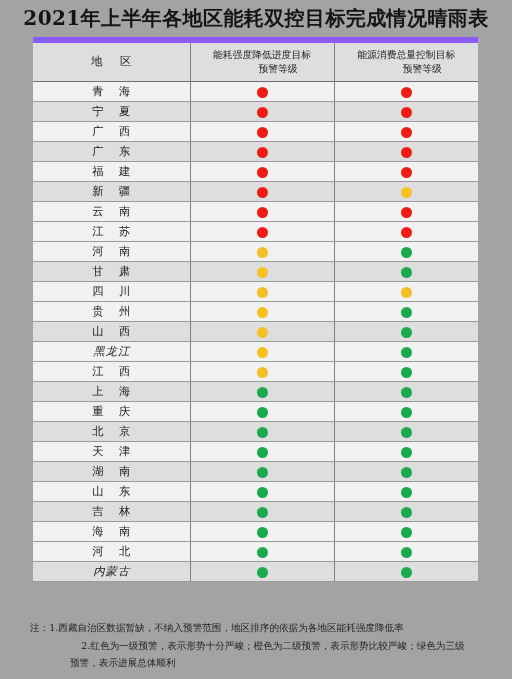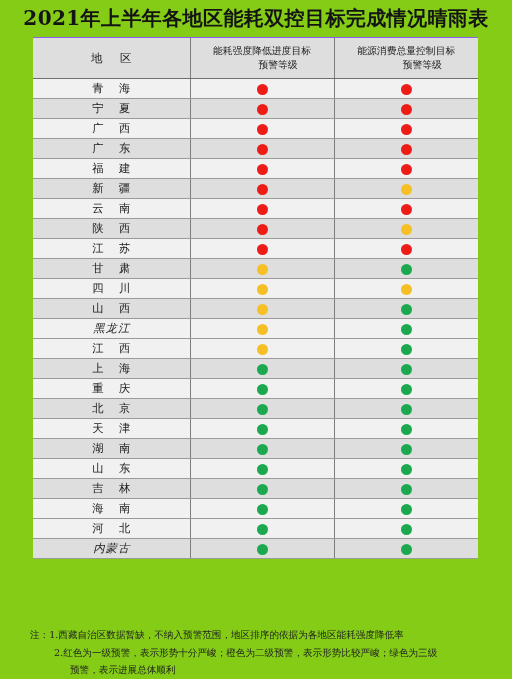--- a/index.html
+++ b/index.html
@@ -10,21 +10,21 @@
     height: 679px;
     background: #ffffff;
     font-family: "DejaVu Sans", "Liberation Sans", sans-serif;
     overflow: hidden;
   }
 
   #page {
     position: relative;
     width: 512px;
     height: 679px;
-    background: #84cc16;
+    background: #a3a3a3;
   }
 
   
   .title {
     position: absolute;
     left: 0;
     top: 4px;
     width: 512px;
     text-align: center;
     font-size: 20px;
@@ -63,21 +63,21 @@
 
   table.grid th.sep-l,
   table.grid td.sep-l {
     border-left: 1px solid #7d7d7d;
   }
 
   
   thead tr.head-row th {
     height: 41px;
     background: #dedede;
-    border-top: 1px solid #8b5cf6;
+    border-top: 6px solid #8b5cf6;
     border-bottom: 1px solid #6f6f6f;
     vertical-align: middle;
     font-weight: normal;
     color: #1a1a1a;
   }
 
   .head-region {
     font-size: 11.5px;
     letter-spacing: 7px;
     text-indent: 7px;
@@ -134,22 +134,22 @@
     position: absolute;
     left: 30px;
     top: 619px;
     width: 462px;
     font-size: 9.6px;
     line-height: 17.5px;
     color: #1f1f1f;
     font-family: "DejaVu Serif", "Liberation Serif", serif;
   }
   .notes .n-line { white-space: nowrap; }
-  .notes .n1 { text-indent: 0; margin-top: 7px; }
-  .notes .n2 { padding-left: 24px; }
+  .notes .n1 { text-indent: 0; }
+  .notes .n2 { padding-left: 24px; text-align: center; }
   .notes .n3 { padding-left: 40px; }
 </style>
 </head>
 <body>
 
 <div id="page">
 
   <div class="title">2021年上半年各地区能耗双控目标完成情况晴雨表</div>
 
   <div class="table-wrap">
@@ -201,39 +201,44 @@
           <tr class="even">
             <td class="region">新 疆</td>
             <td class="dotcell sep-l"><span class="dot red"></span></td>
             <td class="dotcell sep-l"><span class="dot yellow"></span></td>
           </tr>
           <tr class="odd">
             <td class="region">云 南</td>
             <td class="dotcell sep-l"><span class="dot red"></span></td>
             <td class="dotcell sep-l"><span class="dot red"></span></td>
           </tr>
-          <tr class="even">
-            <td class="region">陕 西</td>
-            <td class="dotcell sep-l"><span class="dot red"></span></td>
-            <td class="dotcell sep-l"><span class="dot yellow"></span></td>
-          </tr>
           <tr class="odd">
             <td class="region">江 苏</td>
             <td class="dotcell sep-l"><span class="dot red"></span></td>
             <td class="dotcell sep-l"><span class="dot red"></span></td>
           </tr>
+          <tr class="odd">
+            <td class="region">河 南</td>
+            <td class="dotcell sep-l"><span class="dot yellow"></span></td>
+            <td class="dotcell sep-l"><span class="dot green"></span></td>
+          </tr>
           <tr class="even">
             <td class="region">甘 肃</td>
             <td class="dotcell sep-l"><span class="dot yellow"></span></td>
             <td class="dotcell sep-l"><span class="dot green"></span></td>
           </tr>
           <tr class="odd">
             <td class="region">四 川</td>
             <td class="dotcell sep-l"><span class="dot yellow"></span></td>
             <td class="dotcell sep-l"><span class="dot yellow"></span></td>
+          </tr>
+          <tr class="odd">
+            <td class="region">贵 州</td>
+            <td class="dotcell sep-l"><span class="dot yellow"></span></td>
+            <td class="dotcell sep-l"><span class="dot green"></span></td>
           </tr>
           <tr class="even">
             <td class="region">山 西</td>
             <td class="dotcell sep-l"><span class="dot yellow"></span></td>
             <td class="dotcell sep-l"><span class="dot green"></span></td>
           </tr>
           <tr class="odd">
             <td class="region tight">黑龙江</td>
             <td class="dotcell sep-l"><span class="dot yellow"></span></td>
             <td class="dotcell sep-l"><span class="dot green"></span></td>

